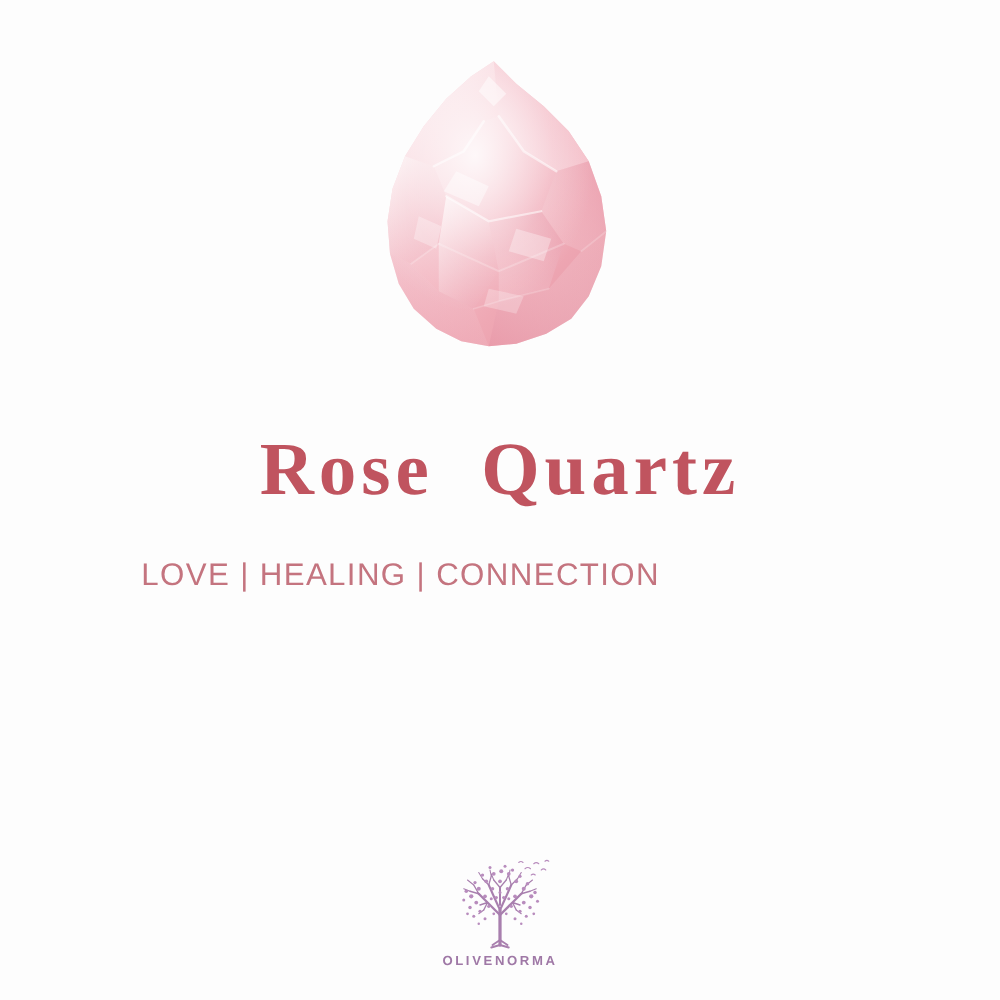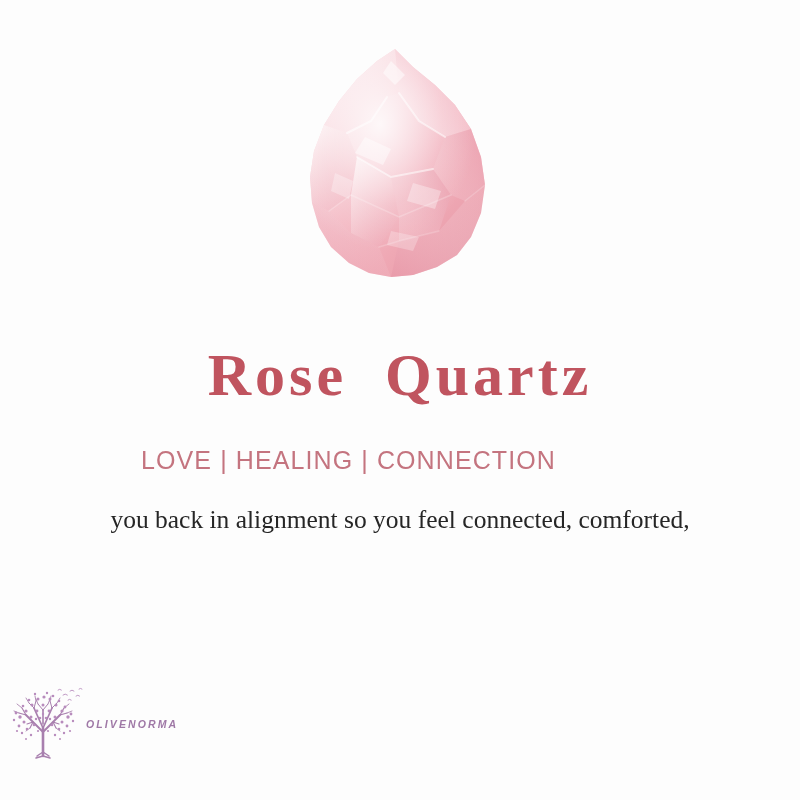--- a/index.html
+++ b/index.html
@@ -68,21 +68,20 @@
     top: 447px;
     width: 641px;
     text-align: center;
     font-family: "Liberation Sans", sans-serif;
     font-weight: 300;
     font-size: 25px;
     line-height: 1.1;
     letter-spacing: 1.1px;
     color: #c4747f;
     white-space: pre;
-    padding-left: 28px;
   }
 
   
   .body-copy {
     position: absolute;
     left: 26px;
     top: 500px;
     width: 748px;
     text-align: center;
     font-family: "Liberation Serif", "DejaVu Serif", serif;
@@ -93,22 +92,22 @@
   }
   .body-copy .line { display: block; white-space: nowrap; }
 
   
   .brand {
     position: absolute;
     left: 0;
     top: 684px;
     width: 800px;
     display: flex;
+    flex-direction: column;
     align-items: center;
-    font-style: italic;
   }
   .brand-mark {
     display: block;
     width: 86px;
     height: 76px;
   }
   .brand-name {
     margin-top: 3px;
     font-family: "Liberation Sans", sans-serif;
     font-size: 10.5px;
@@ -205,21 +204,20 @@
                  L29 80 L44 56 L62 34 L82 16 Z" fill="url(#gGlow)"></path>
       </svg>
     </div>
   </div>
 
   <div class="title">Rose  Quartz</div>
 
   <div class="subtitle">LOVE | HEALING | CONNECTION</div>
 
   <div class="body-copy">
-    <span class="line">you back in alignment so you feel connected, comforted,</span>
   </div>
 
   <div class="brand">
     <svg class="brand-mark" viewBox="0 0 86 76">
       <g stroke="#a87fae" fill="none" stroke-linecap="round">
 
         <path d="M43 72 L43 44" stroke-width="2.6"></path>
 
         <path d="M43 72 L36 74 M43 72 L50 74 M43 68 L37 72 M43 68 L49 72" stroke-width="1.5"></path>
 

